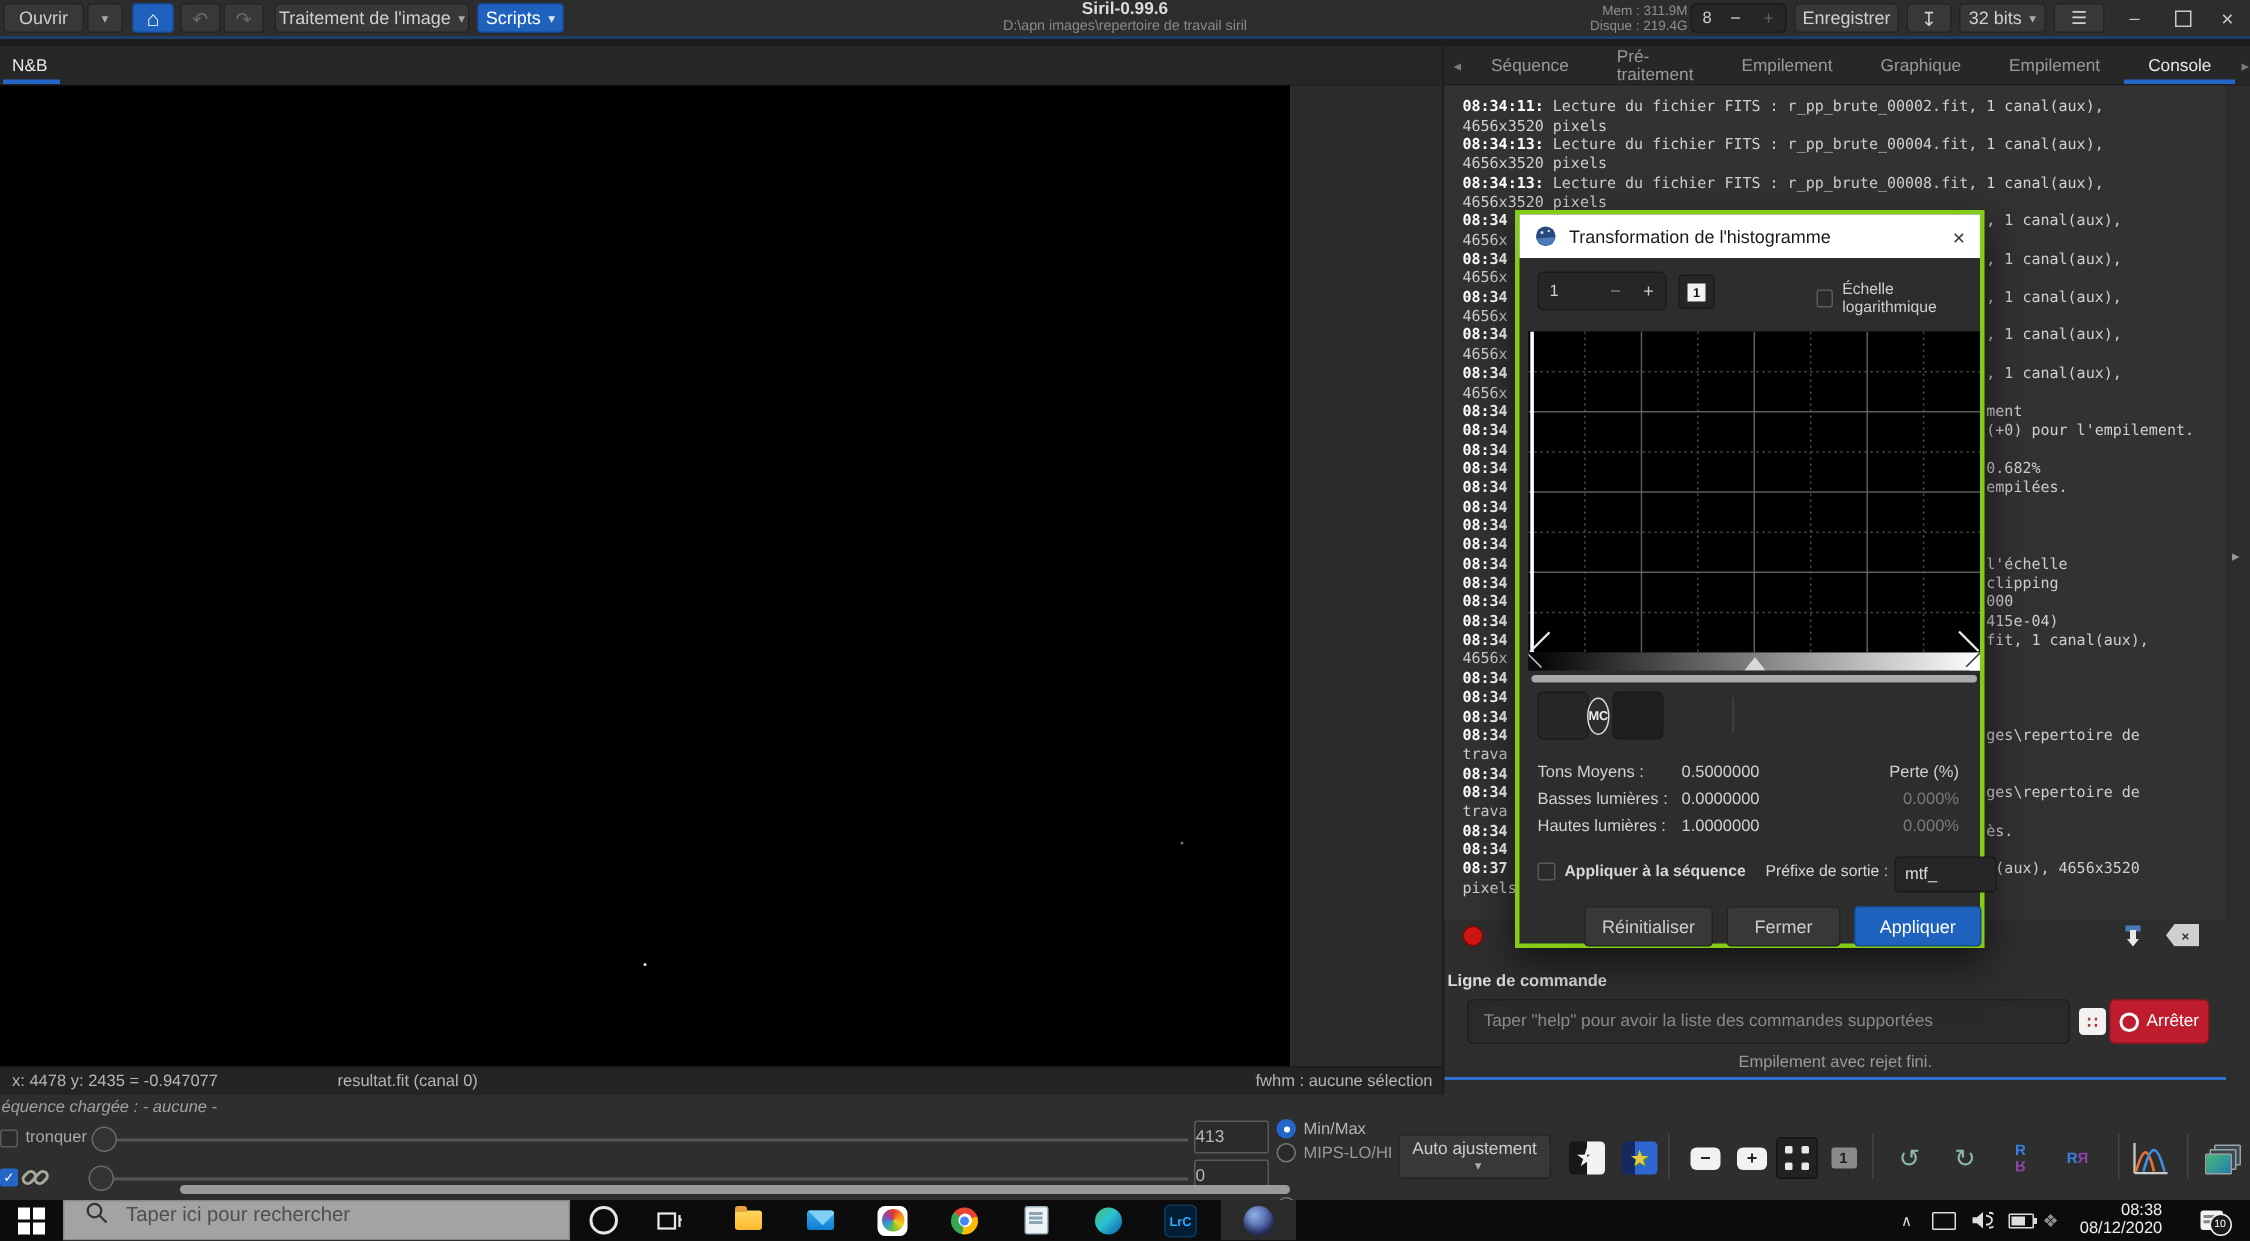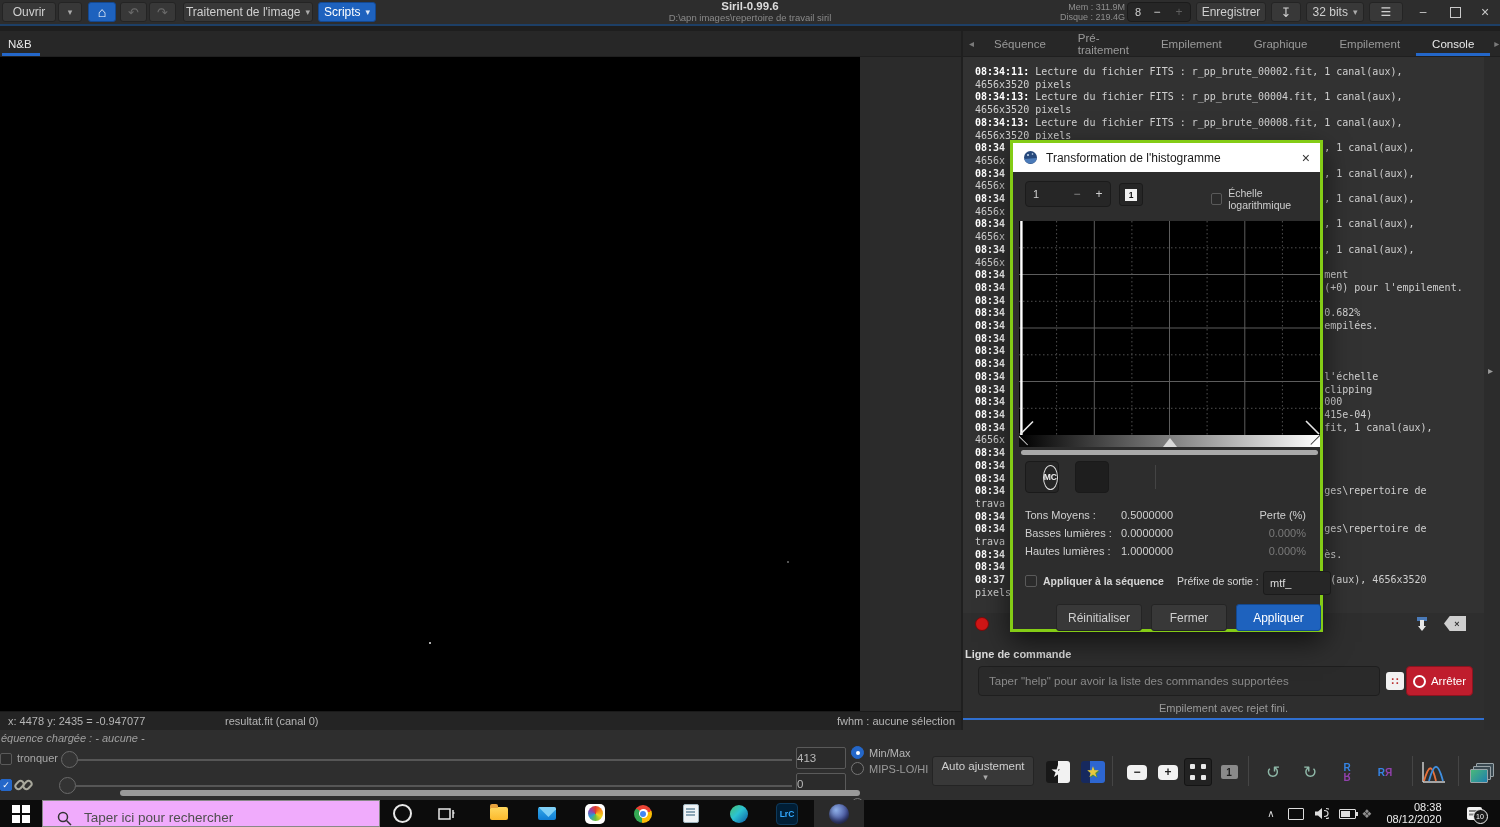--- a/index.html
+++ b/index.html
@@ -69,21 +69,21 @@
   .radio{width:13px;height:13px;border-radius:50%;border:1px solid #777;box-sizing:border-box;background:#2b2b2b;}
   .radio.sel{background:#2467c9;border-color:#2467c9;position:relative;}
   .radio.sel:after{content:"";position:absolute;left:4px;top:4px;width:4px;height:4px;border-radius:50%;background:#fff;}
   .rlabel{font-size:11px;color:#9a9a9a;margin-left:5px;}
   #autoadj{position:absolute;left:932px;top:26px;width:102px;height:30px;font-size:11.5px;flex-direction:column;}
   .hscroll{position:absolute;left:120px;top:60px;width:740px;height:6px;background:#9a9a9a;border-radius:3px;}
   .tbico{position:absolute;top:25px;width:32px;height:34px;display:flex;align-items:center;justify-content:center;}
   .tsep{position:absolute;top:26px;width:1px;height:30px;background:#454545;}
   
   #taskbar{position:absolute;left:0;top:800px;width:1500px;height:27px;background:#0c0c0c;}
-  #searchbox{position:absolute;left:42px;top:0;width:338px;height:27px;background:#f0abfc;display:flex;align-items:flex-end;box-sizing:border-box;border:1px solid #888;}
+  #searchbox{position:absolute;left:42px;top:0;width:338px;height:27px;background:#a3a3a3;display:flex;align-items:flex-start;box-sizing:border-box;border:1px solid #888;}
   #searchbox input{border:none;outline:none;background:transparent;font-size:13.5px;color:#3c3c3c;width:260px;font-family:"Liberation Sans",sans-serif;}
   #searchbox input::placeholder{color:#4f4f4f;}
   .tbslot{position:absolute;top:0;height:27px;display:flex;align-items:center;justify-content:center;}
   .traytxt{font-size:11px;color:#eee;line-height:11.5px;text-align:right;}
   
   #dialog{position:absolute;left:1010px;top:140px;width:313px;height:492px;background:#2d2d2d;border:3px solid #84cc16;
           box-shadow:0 10px 26px rgba(0,0,0,.6);box-sizing:border-box;z-index:10;}
   #dlg-titlebar{position:absolute;left:0;top:0;width:100%;height:29px;background:#fff;display:flex;align-items:center;box-sizing:border-box;padding:0 10px;}
   #dlg-titlebar .ttl{font-size:12px;color:#1a1a1a;margin-left:8px;flex:1;}
   #dlg-titlebar .x{color:#333;font-size:14px;}
@@ -93,21 +93,21 @@
   .sq1 span{width:12px;height:12px;background:#f2f2f2;color:#111;font-size:8.5px;font-weight:bold;display:flex;align-items:center;justify-content:center;}
   .logrow{position:absolute;left:198px;top:44px;display:flex;align-items:center;gap:6px;}
   .logrow .lbl{font-size:10.5px;color:#cfcfcf;}
   #histplot{position:absolute;left:6px;top:78px;width:301px;height:214px;background:#000;}
   #mtfbar{position:absolute;left:6px;top:292px;width:301px;height:12px;background:linear-gradient(90deg,#000,#fff);overflow:hidden;}
   #mtfbar .midtri{position:absolute;left:144px;bottom:0;width:0;height:0;border-left:7px solid transparent;border-right:7px solid transparent;border-bottom:9px solid #d9d9d9;}
   #mtfbar .lh{position:absolute;left:-7px;top:3px;width:13px;height:13px;background:#0a0a0a;border-top:1px solid #ccc;transform:rotate(45deg);}
   #mtfbar .rh{position:absolute;right:-7px;top:3px;width:13px;height:13px;background:#fff;border-left:1px solid #333;transform:rotate(45deg);}
   .dlgscroll{position:absolute;left:8px;top:307px;width:297px;height:5px;background:#a9a9a9;border-radius:3px;}
   .hbtn{position:absolute;top:318px;width:34px;height:32px;background:#262626;border:1px solid #1a1a1a;border-radius:4px;
-        display:flex;align-items:center;justify-content:flex-end;box-sizing:border-box;padding-left:32px;}
+        display:flex;align-items:center;justify-content:flex-start;box-sizing:border-box;padding-left:32px;}
   .hbtn.flat{background:transparent;border-color:transparent;}
   .hbtn.pressed{background:#1e1e1e;}
   .mccirc{width:23px;height:23px;border:1.5px solid #ddd;border-radius:50%;display:flex;align-items:center;justify-content:center;
           font-size:8.5px;font-weight:bold;color:#eee;}
   .dsep{position:absolute;left:142px;top:322px;width:1px;height:24px;background:#444;}
   .vrow{position:absolute;left:12px;width:289px;height:18px;font-size:11px;color:#d0d0d0;}
   .vrow .vl{position:absolute;left:0;}
   .vrow .vv{position:absolute;left:96px;}
   .vrow .vr{position:absolute;right:8px;}
   .vrow .vr.dim{color:#7a7a7a;}

